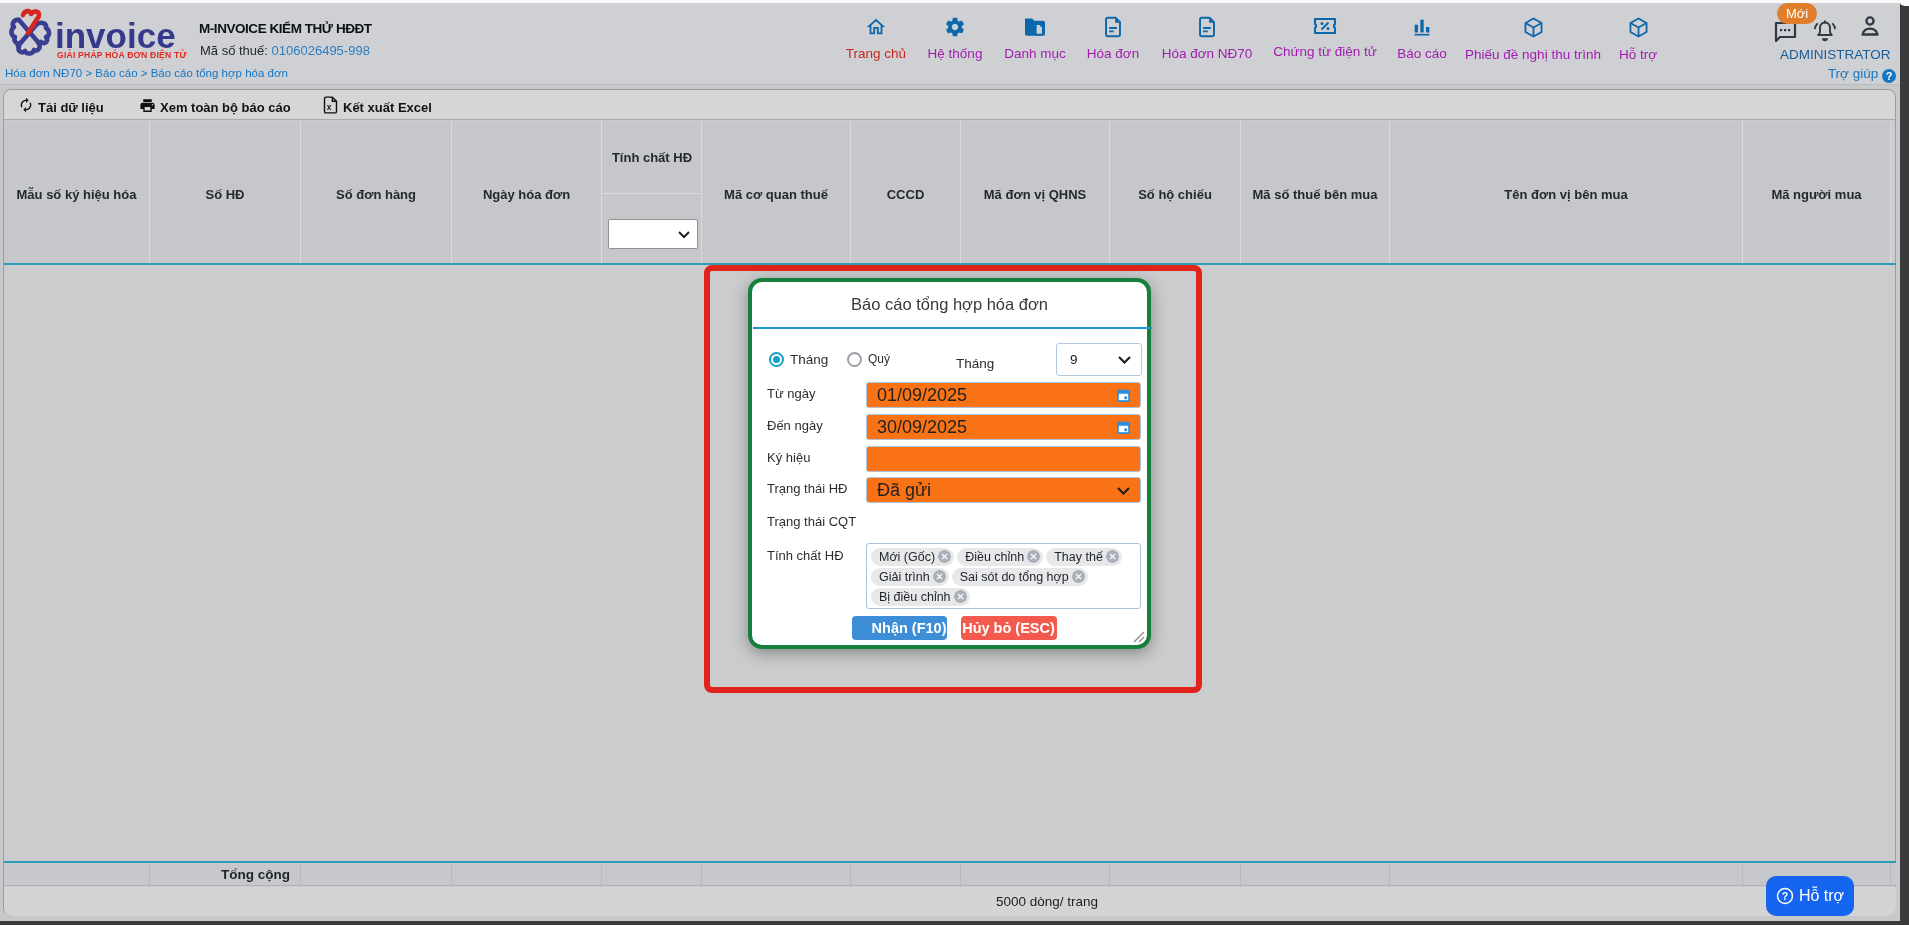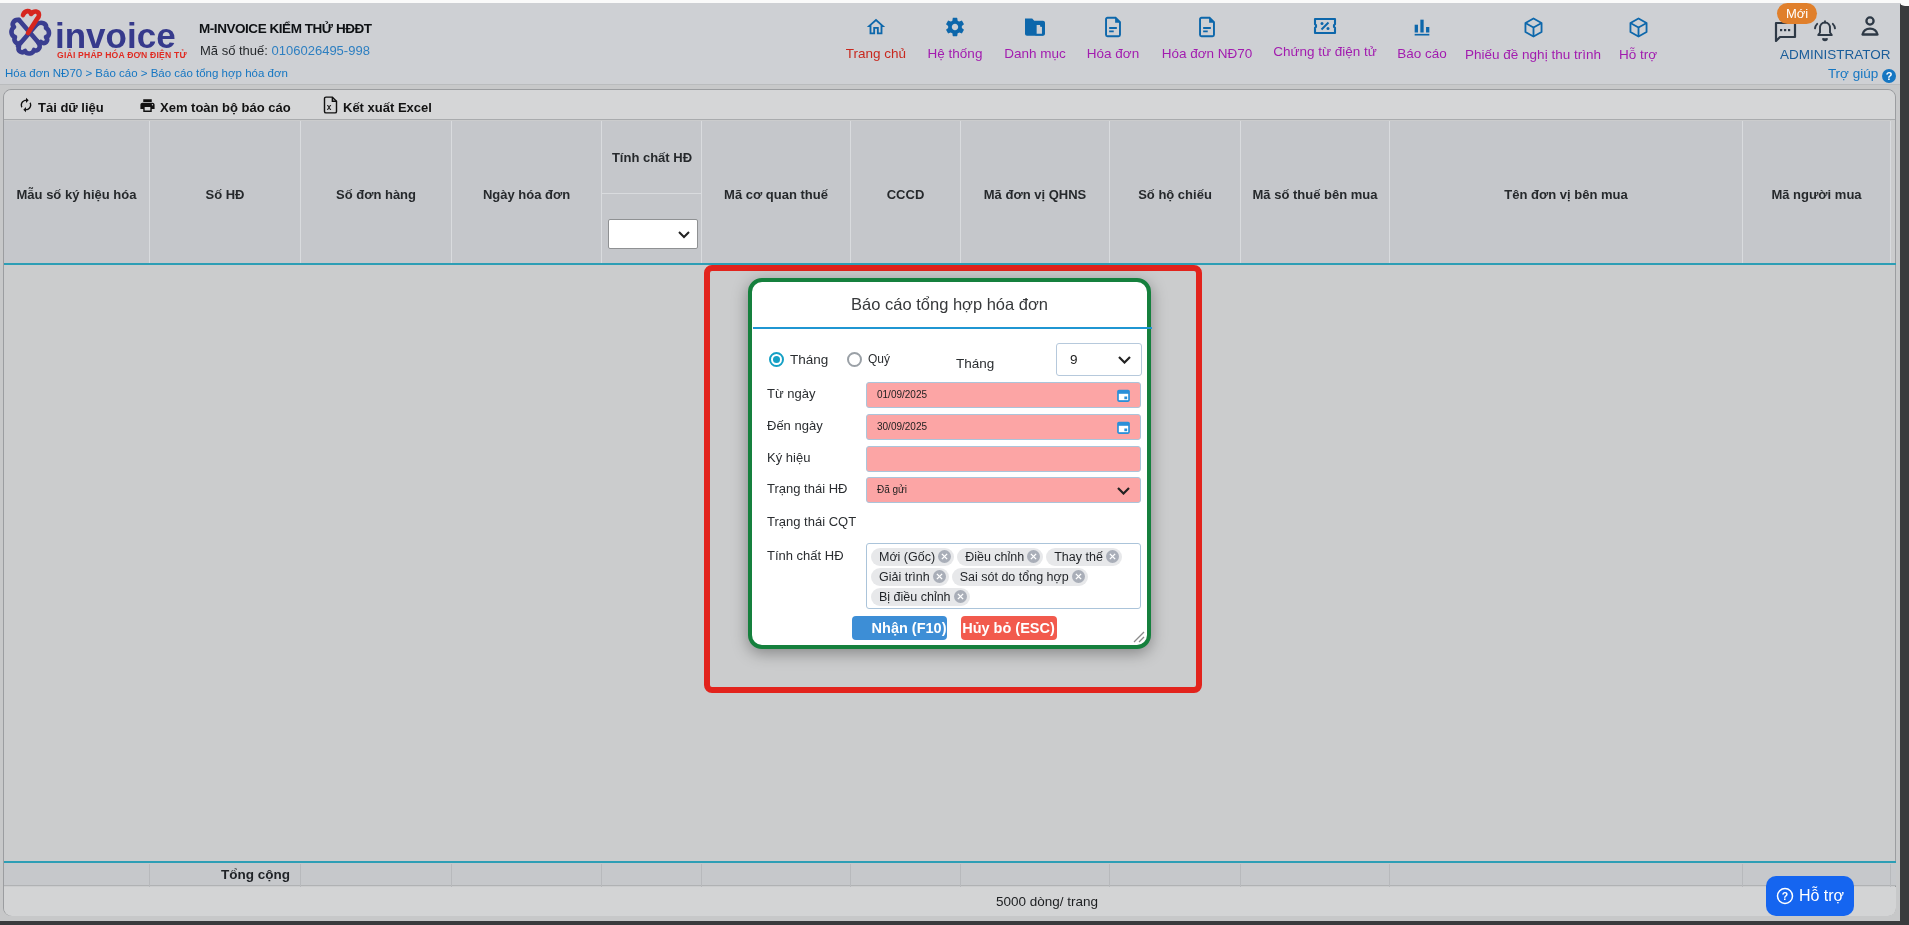--- a/index.html
+++ b/index.html
@@ -6,21 +6,21 @@
   body{font-family:"Liberation Sans",sans-serif;}
   .page{position:relative;width:1909px;height:925px;background:#c7c8c9;overflow:hidden;}
   .abs{position:absolute;}
   .hdr{position:absolute;left:0;top:3px;width:1900px;height:81px;background:#ced0d4;border-bottom:1px solid #babcbe;}
   .nav{position:absolute;top:16px;text-align:center;color:#a21caf;font-size:13.5px;}
   .nav .lbl{margin-top:5px;white-space:nowrap;}
   .nav svg{display:inline-block;}
   .cell{position:absolute;top:121px;height:142px;border-right:1px solid #d9dbde;display:flex;align-items:center;justify-content:center;text-align:center;font-size:13px;font-weight:bold;color:#26292c;box-sizing:border-box;padding:6px 2px 0 2px;line-height:1.35;white-space:nowrap;}
   .fcell{position:absolute;top:864px;height:22px;border-right:1px solid #b7b9bc;box-sizing:border-box;}
   .mlabel{position:absolute;left:15px;font-size:13px;color:#2b2e31;}
-  .minput{position:absolute;left:114px;width:275px;height:26px;border:1px solid #abc4da;border-radius:3px;background:#fca5a5;box-sizing:border-box;font-size:10px;color:#222;line-height:24px;padding-left:10px;}
+  .minput{position:absolute;left:114px;width:275px;height:26px;border:1px solid #abc4da;border-radius:3px;background:#f97316;box-sizing:border-box;font-size:18px;color:#222;line-height:24px;padding-left:10px;}
   .tag{display:inline-flex;align-items:center;height:18px;background:#e7e8ea;border-radius:9px;font-size:12.5px;color:#1f2226;padding:0 3px 0 8px;margin-right:3px;white-space:nowrap;}
   .tag .xc{width:13px;height:13px;border-radius:50%;background:#a9aeb8;margin-left:3px;display:inline-flex;align-items:center;justify-content:center;}
 </style>
 </head>
 <body>
 <div class="page">
   <div class="abs" style="left:0;top:0;width:1900px;height:3px;background:#fafafa;"></div>
   <div class="hdr"></div>
 
   <div class="abs" style="left:8px;top:6px;">

